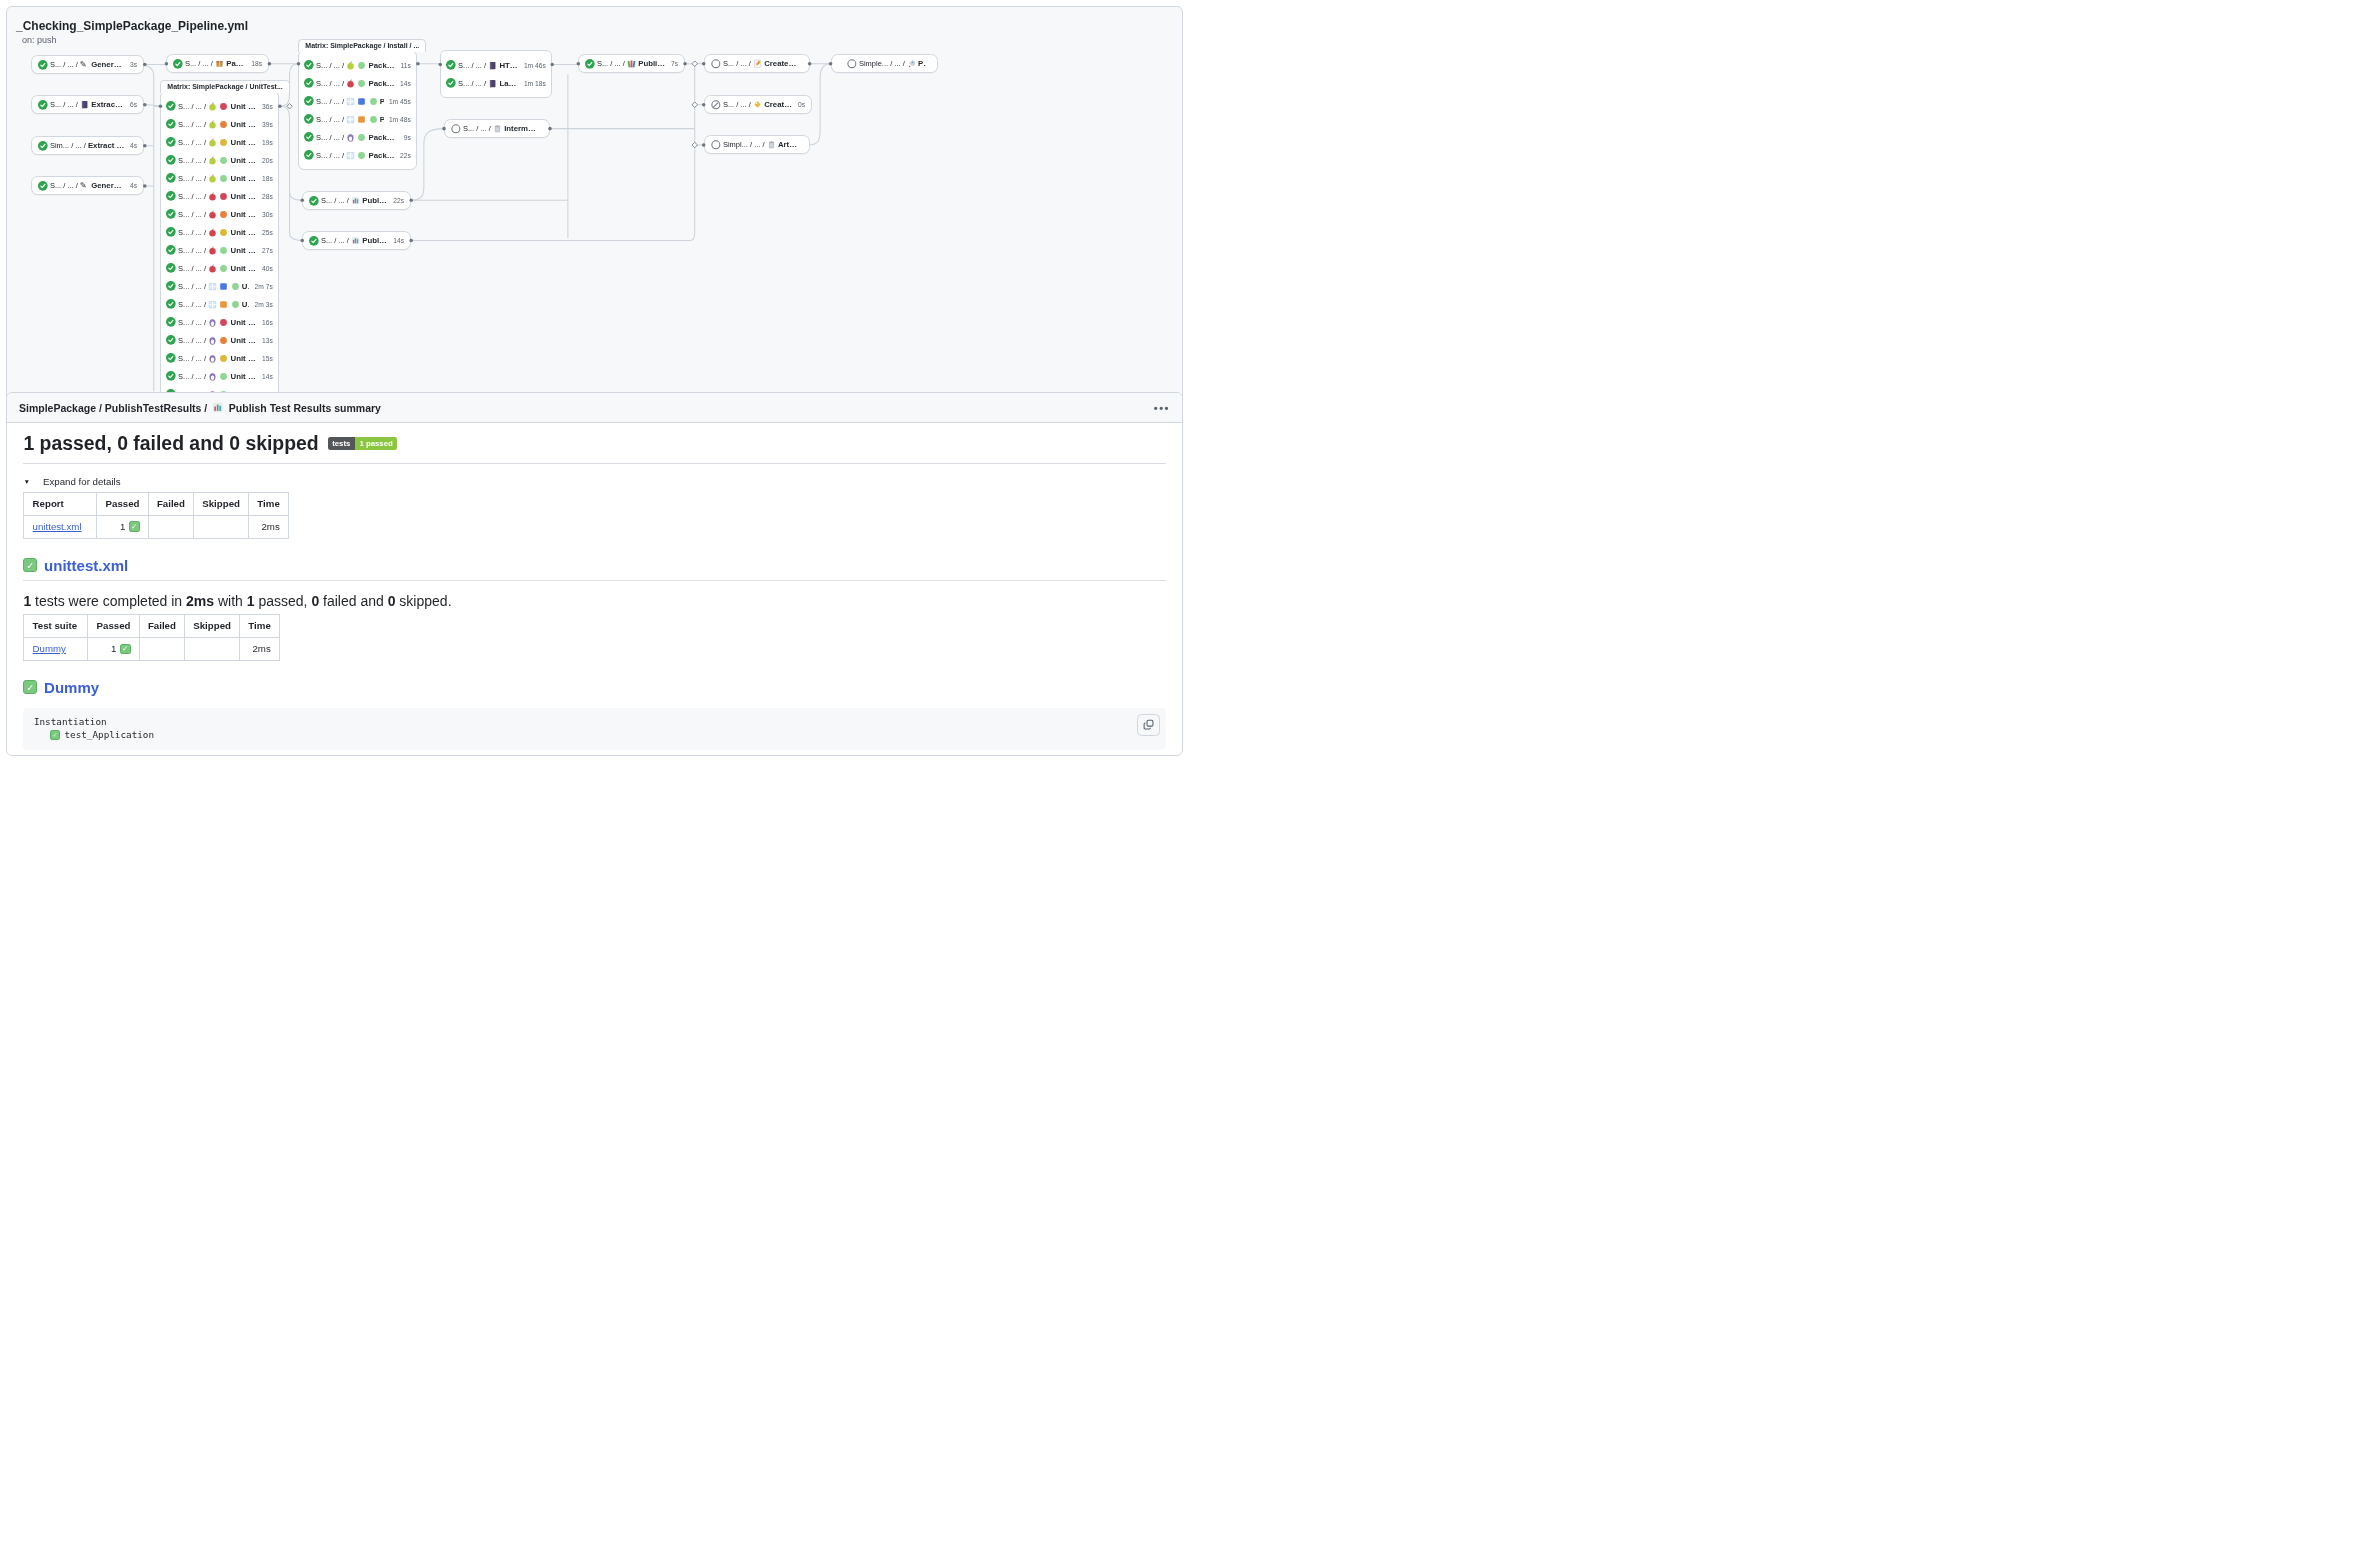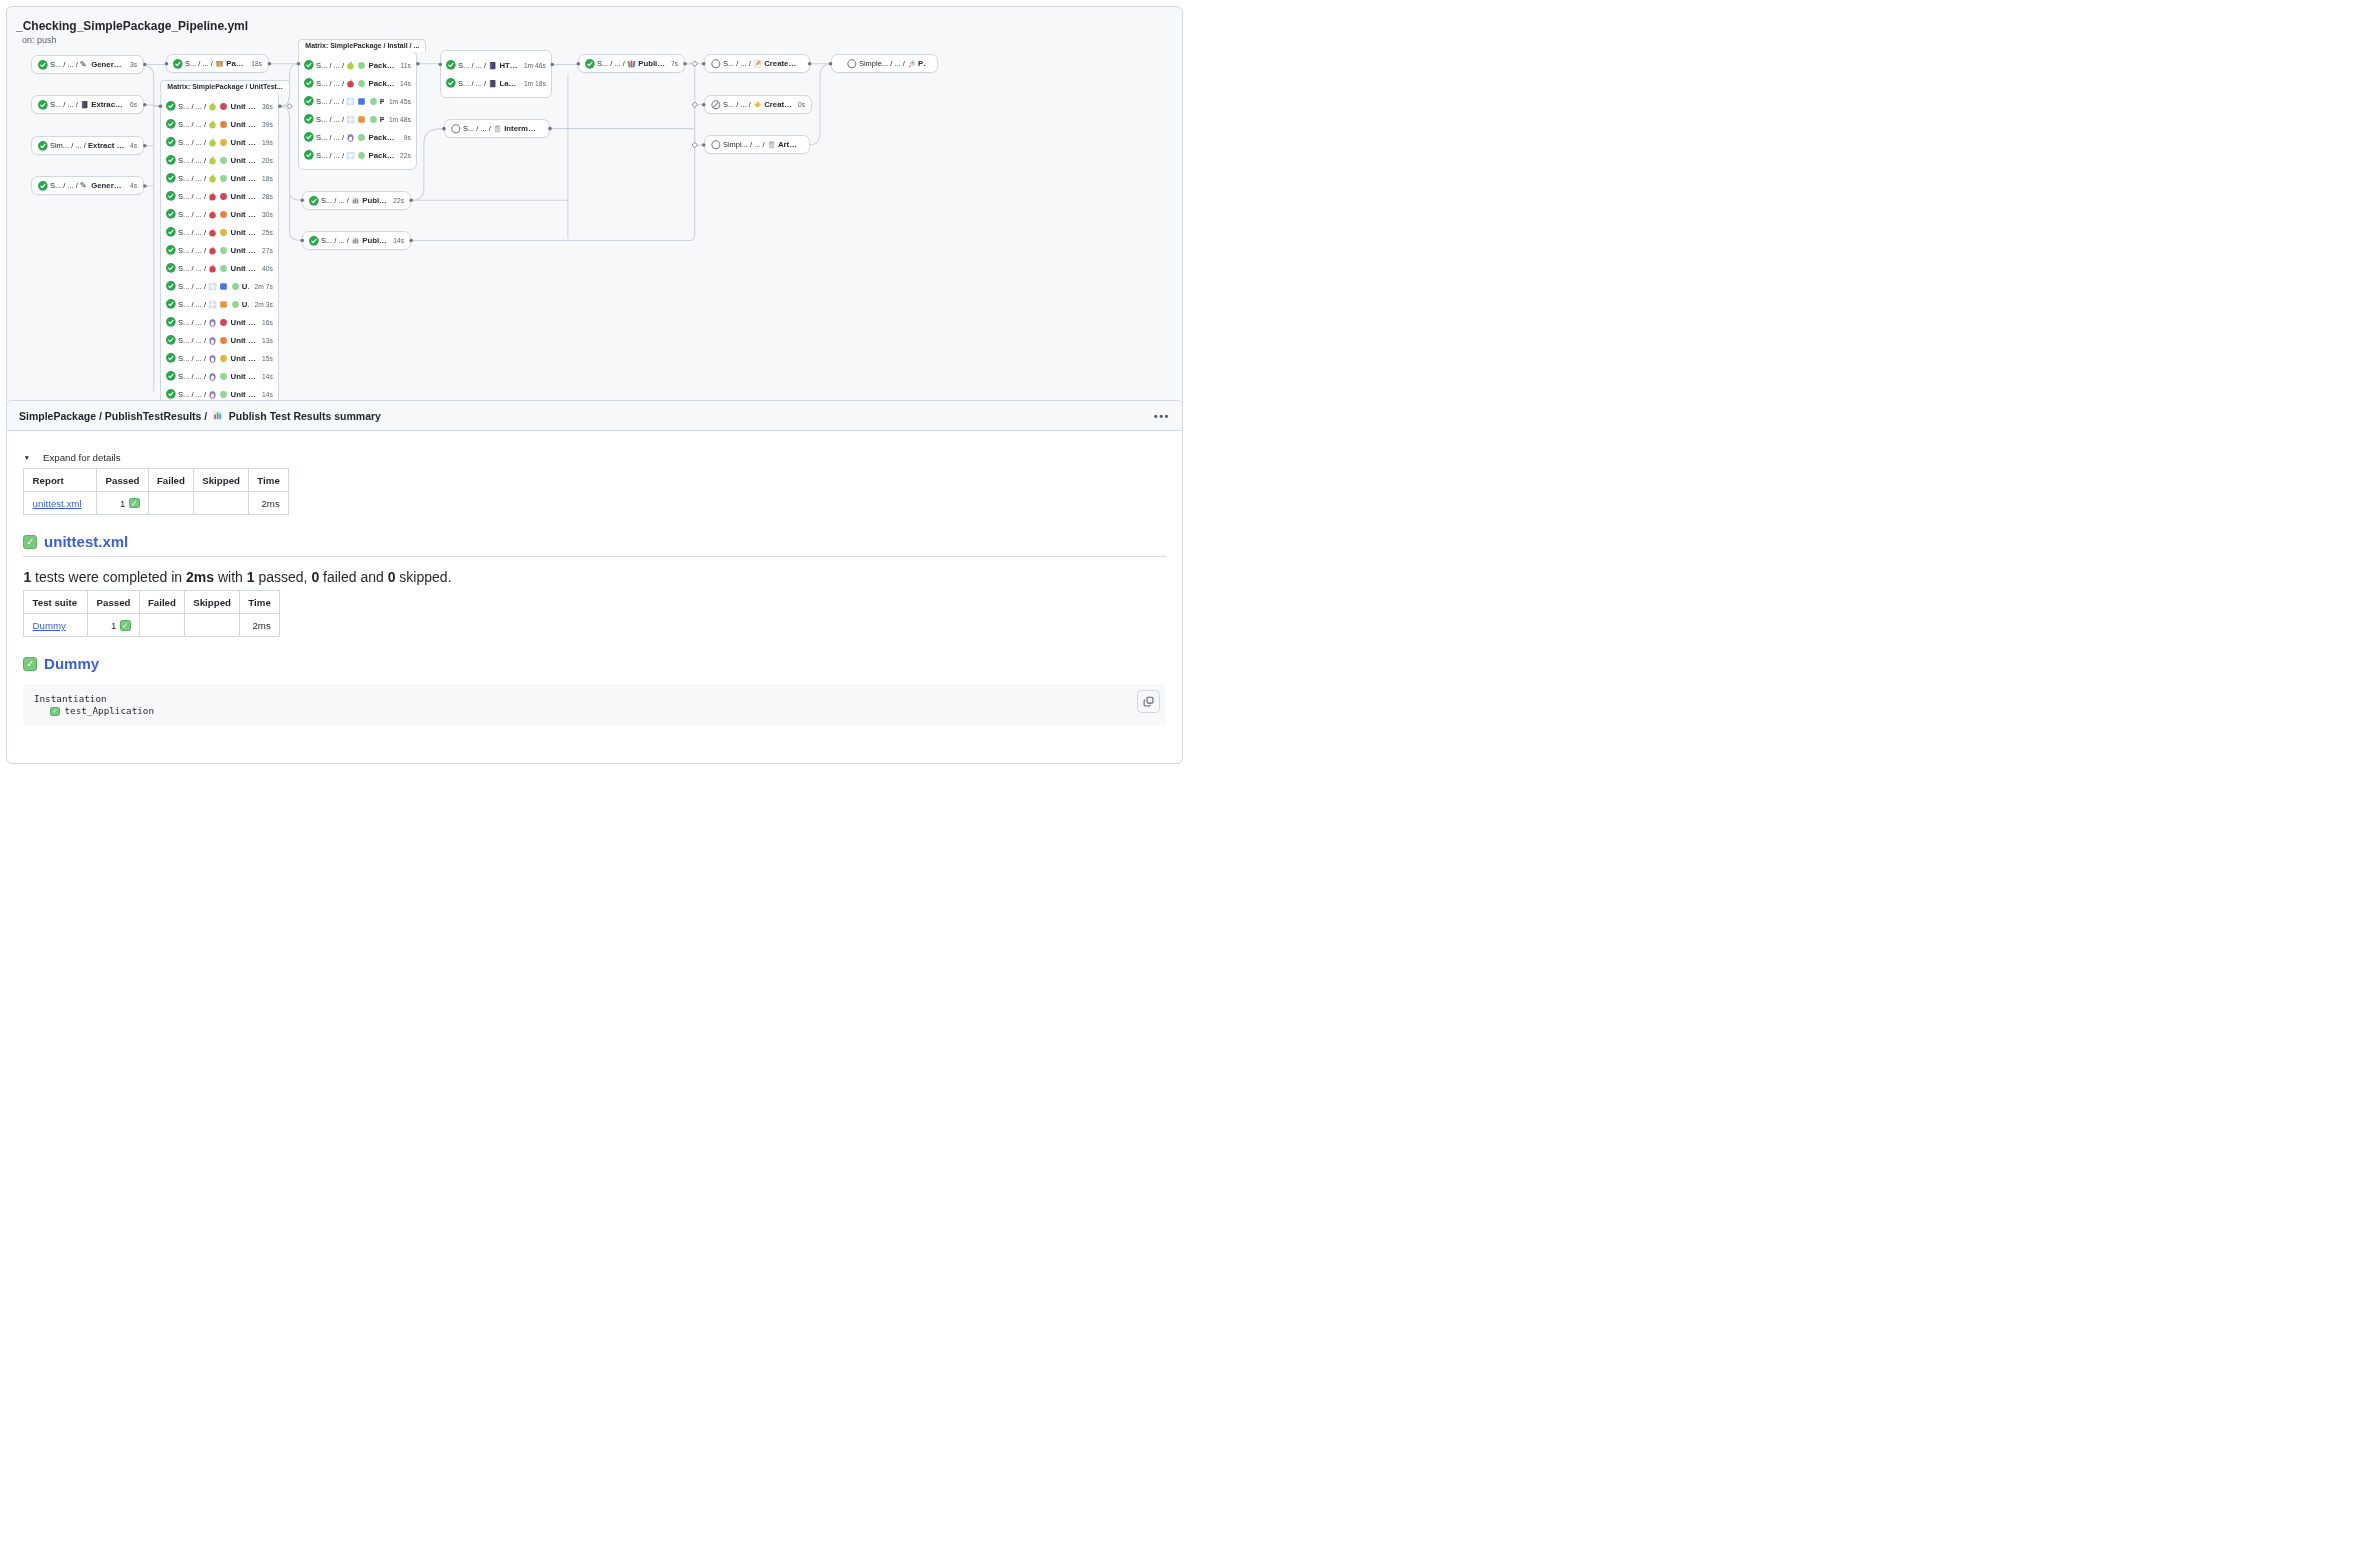--- a/index.html
+++ b/index.html
@@ -35,21 +35,21 @@
   .graph-controls { position:absolute; bottom:12px; right:28px; display:flex; gap:6px; }
   .ctl { background:#f6f8fa; border:0.7px solid #d0d7de; border-radius:4.5px; display:flex; align-items:center;
     justify-content:center; color:#57606a; cursor:pointer; }
   .ctl.fs { width:19.4px; height:19.4px; }
   .zoom-group { display:flex; width:39px; height:19.4px; border:0.7px solid #d0d7de; border-radius:4.5px; overflow:hidden; }
   .zoom-group .zbtn { width:19.4px; display:flex; align-items:center; justify-content:center; color:#57606a;
     font-size:11.2px; cursor:pointer; background:#f6f8fa; }
   .zoom-group .zbtn:first-child { border-right:0.7px solid #d0d7de; }
 
   
-  .summary-card { position:absolute; left:6px; top:400px; width:1177px; height:364px;
+  .summary-card { position:absolute; left:6px; top:392px; width:1177px; height:364px;
     border:0.7px solid #d0d7de; border-radius:6px; background:#fff; overflow:hidden; }
   .sum-header { height:30px; background:#f6f8fa; border-bottom:0.7px solid #d0d7de; display:flex;
     align-items:center; padding:0 12px; font-size:10.5px; font-weight:700; gap:3.7px; }
   .sum-header .crumb-icon { width:11.2px; height:11.2px; display:inline-flex; margin:0 1.5px; }
   .kebab { margin-left:auto; color:#57606a; font-size:11.2px; letter-spacing:1.5px; font-weight:700; cursor:pointer; }
   .sum-body { padding:9px 16.4px 0 16.4px; }
 
   .headline-row { display:flex; align-items:center; gap:9px; padding-bottom:7.5px; border-bottom:0.7px solid #d8dee4; }
   .headline { font-size:19.4px; font-weight:600; color:#1f2328; }
   .badge { display:inline-flex; height:12.7px; border-radius:2.2px; overflow:hidden; font-size:7.8px; font-weight:700; color:#fff; }
@@ -961,20 +961,27 @@
           <rect x="3" y="6" width="2.4" height="6" fill="#d6568c"></rect>
           <rect x="6.4" y="3.4" width="2.4" height="8.6" fill="#57ab5a"></rect>
           <rect x="9.8" y="5" width="2.4" height="7" fill="#539bf5"></rect>
         </svg>
     </span>
     <span>Publish Test Results summary</span>
     <span class="kebab">•••</span>
   </div>
 
   <div class="sum-body">
+    <div class="headline-row">
+      <span class="headline">1 passed, 0 failed and 0 skipped</span>
+      <span class="badge">
+        <span style="background: rgb(84, 87, 90);">tests</span>
+        <span style="background: rgb(138, 198, 63);">1 passed</span>
+      </span>
+    </div>
 
     <div class="expand">
       <span class="tri">▼</span>
       <span>Expand for details</span>
     </div>
 
     <table class="res">
       <tbody>
           <tr>
         <th style="width:73px">Report</th>

